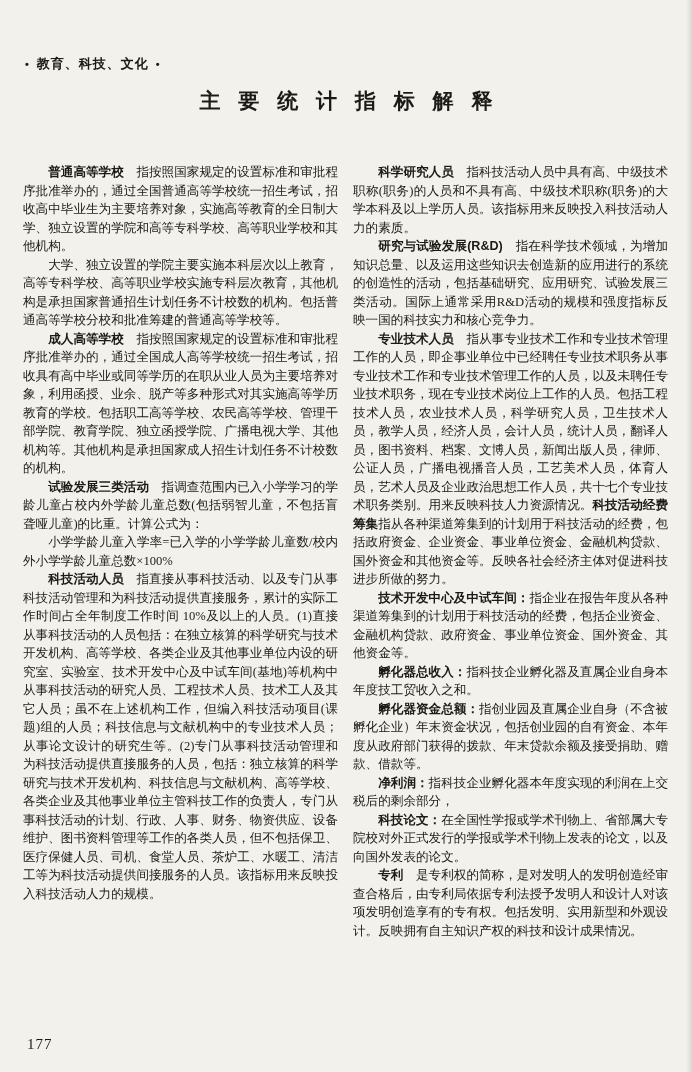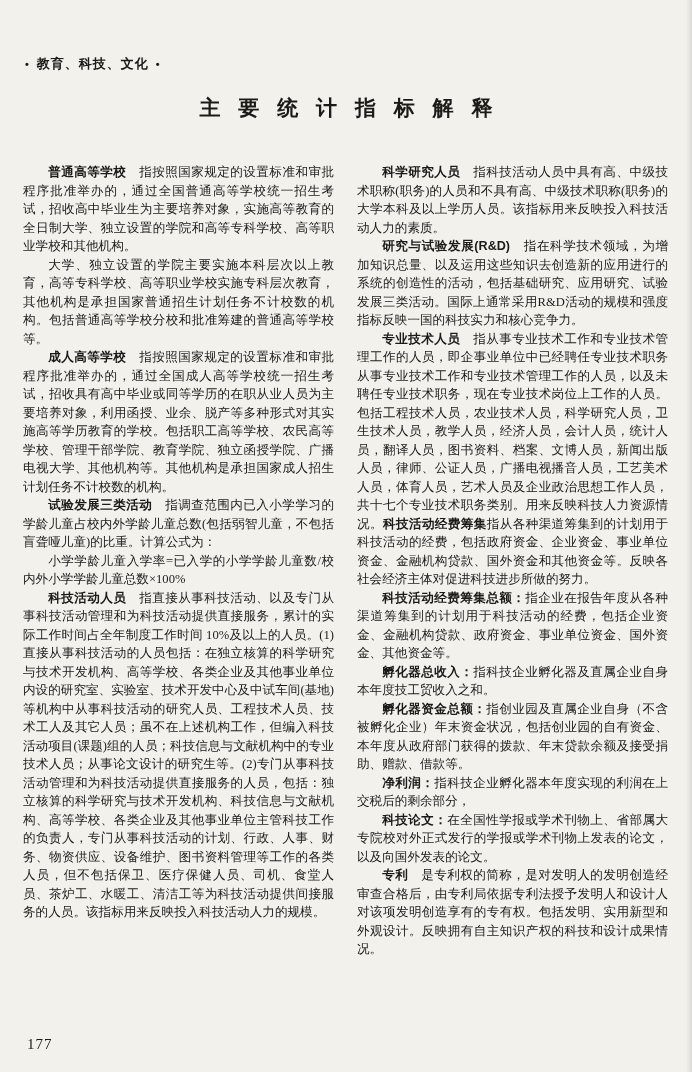--- a/index.html
+++ b/index.html
@@ -20,29 +20,29 @@
   }
   .section-header{
     position:absolute;left:25px;top:55px;
     font-family:"Liberation Sans","DejaVu Sans",sans-serif;
     font-weight:bold;font-size:13px;letter-spacing:1px;
     display:flex;align-items:center;gap:7px;
   }
   .hdr-dot{font-size:11px;}
   .page-title{
     position:absolute;left:0;right:0;top:86px;
-    margin:8px;text-align:center;
+    margin:1px;text-align:center;
     font-family:"Liberation Serif","DejaVu Serif",serif;
     font-weight:bold;font-size:21px;
     letter-spacing:0.85em;text-indent:0.85em;
     white-space:nowrap;
   }
   .columns{
     position:absolute;left:23px;right:24px;top:163px;
-    display:flex;gap:23px;
+    display:flex;gap:15px;
   }
   .col{
     flex:1 1 0;
     font-size:12.6px;line-height:18.5px;
     text-align:justify;
   }
   .para{margin:0;text-indent:2em;}
   .term{
     font-family:"Liberation Sans","DejaVu Sans",sans-serif;
     font-weight:bold;
@@ -74,21 +74,21 @@
       <p class="para"><span class="term">成人高等学校　</span><span>指按照国家规定的设置标准和审批程序批准举办的，通过全国成人高等学校统一招生考试，招收具有高中毕业或同等学历的在职从业人员为主要培养对象，利用函授、业余、脱产等多种形式对其实施高等学历教育的学校。包括职工高等学校、农民高等学校、管理干部学院、教育学院、独立函授学院、广播电视大学、其他机构等。其他机构是承担国家成人招生计划任务不计校数的机构。</span></p>
       <p class="para"><span class="term">试验发展三类活动　</span><span>指调查范围内已入小学学习的学龄儿童占校内外学龄儿童总数(包括弱智儿童，不包括盲聋哑儿童)的比重。计算公式为：</span></p>
       <p class="para"><span>小学学龄儿童入学率=已入学的小学学龄儿童数/校内外小学学龄儿童总数×100%</span></p>
       <p class="para"><span class="term">科技活动人员　</span><span>指直接从事科技活动、以及专门从事科技活动管理和为科技活动提供直接服务，累计的实际工作时间占全年制度工作时间 10%及以上的人员。(1)直接从事科技活动的人员包括：在独立核算的科学研究与技术开发机构、高等学校、各类企业及其他事业单位内设的研究室、实验室、技术开发中心及中试车间(基地)等机构中从事科技活动的研究人员、工程技术人员、技术工人及其它人员；虽不在上述机构工作，但编入科技活动项目(课题)组的人员；科技信息与文献机构中的专业技术人员；从事论文设计的研究生等。(2)专门从事科技活动管理和为科技活动提供直接服务的人员，包括：独立核算的科学研究与技术开发机构、科技信息与文献机构、高等学校、各类企业及其他事业单位主管科技工作的负责人，专门从事科技活动的计划、行政、人事、财务、物资供应、设备维护、图书资料管理等工作的各类人员，但不包括保卫、医疗保健人员、司机、食堂人员、茶炉工、水暖工、清洁工等为科技活动提供间接服务的人员。该指标用来反映投入科技活动人力的规模。</span></p>
     </div>
 
     <div class="col">
       <p class="para"><span class="term">科学研究人员　</span><span>指科技活动人员中具有高、中级技术职称(职务)的人员和不具有高、中级技术职称(职务)的大学本科及以上学历人员。该指标用来反映投入科技活动人力的素质。</span></p>
       <p class="para"><span class="term">研究与试验发展(R&amp;D)　</span><span>指在科学技术领域，为增加知识总量、以及运用这些知识去创造新的应用进行的系统的创造性的活动，包括基础研究、应用研究、试验发展三类活动。国际上通常采用R&amp;D活动的规模和强度指标反映一国的科技实力和核心竞争力。</span></p>
       <p class="para"><span class="term">专业技术人员　</span><span>指从事专业技术工作和专业技术管理工作的人员，即企事业单位中已经聘任专业技术职务从事专业技术工作和专业技术管理工作的人员，以及未聘任专业技术职务，现在专业技术岗位上工作的人员。包括工程技术人员，农业技术人员，科学研究人员，卫生技术人员，教学人员，经济人员，会计人员，统计人员，翻译人员，图书资料、档案、文博人员，新闻出版人员，律师、公证人员，广播电视播音人员，工艺美术人员，体育人员，艺术人员及企业政治思想工作人员，共十七个专业技术职务类别。用来反映科技人力资源情况。</span><span class="term">科技活动经费筹集</span><span>指从各种渠道筹集到的计划用于科技活动的经费，包括政府资金、企业资金、事业单位资金、金融机构贷款、国外资金和其他资金等。反映各社会经济主体对促进科技进步所做的努力。</span></p>
-      <p class="para"><span class="term">科技活动经费筹集总额：</span><span>指企业在报告年度从各种渠道筹集到的计划用于科技活动的经费，包括企业资金、金融机构贷款、政府资金、事业单位资金、国外资金、其他资金等。</span></p>
+      <p class="para"><span class="term">技术开发中心及中试车间：</span><span>指企业在报告年度从各种渠道筹集到的计划用于科技活动的经费，包括企业资金、金融机构贷款、政府资金、事业单位资金、国外资金、其他资金等。</span></p>
       <p class="para"><span class="term">孵化器总收入：</span><span>指科技企业孵化器及直属企业自身本年度技工贸收入之和。</span></p>
       <p class="para"><span class="term">孵化器资金总额：</span><span>指创业园及直属企业自身（不含被孵化企业）年末资金状况，包括创业园的自有资金、本年度从政府部门获得的拨款、年末贷款余额及接受捐助、赠款、借款等。</span></p>
       <p class="para"><span class="term">净利润：</span><span>指科技企业孵化器本年度实现的利润在上交税后的剩余部分，</span></p>
       <p class="para"><span class="term">科技论文：</span><span>在全国性学报或学术刊物上、省部属大专院校对外正式发行的学报或学术刊物上发表的论文，以及向国外发表的论文。</span></p>
       <p class="para"><span class="term">专利　</span><span>是专利权的简称，是对发明人的发明创造经审查合格后，由专利局依据专利法授予发明人和设计人对该项发明创造享有的专有权。包括发明、实用新型和外观设计。反映拥有自主知识产权的科技和设计成果情况。</span></p>
     </div>
 
   </div>
 
   <div class="pageno">177</div>

